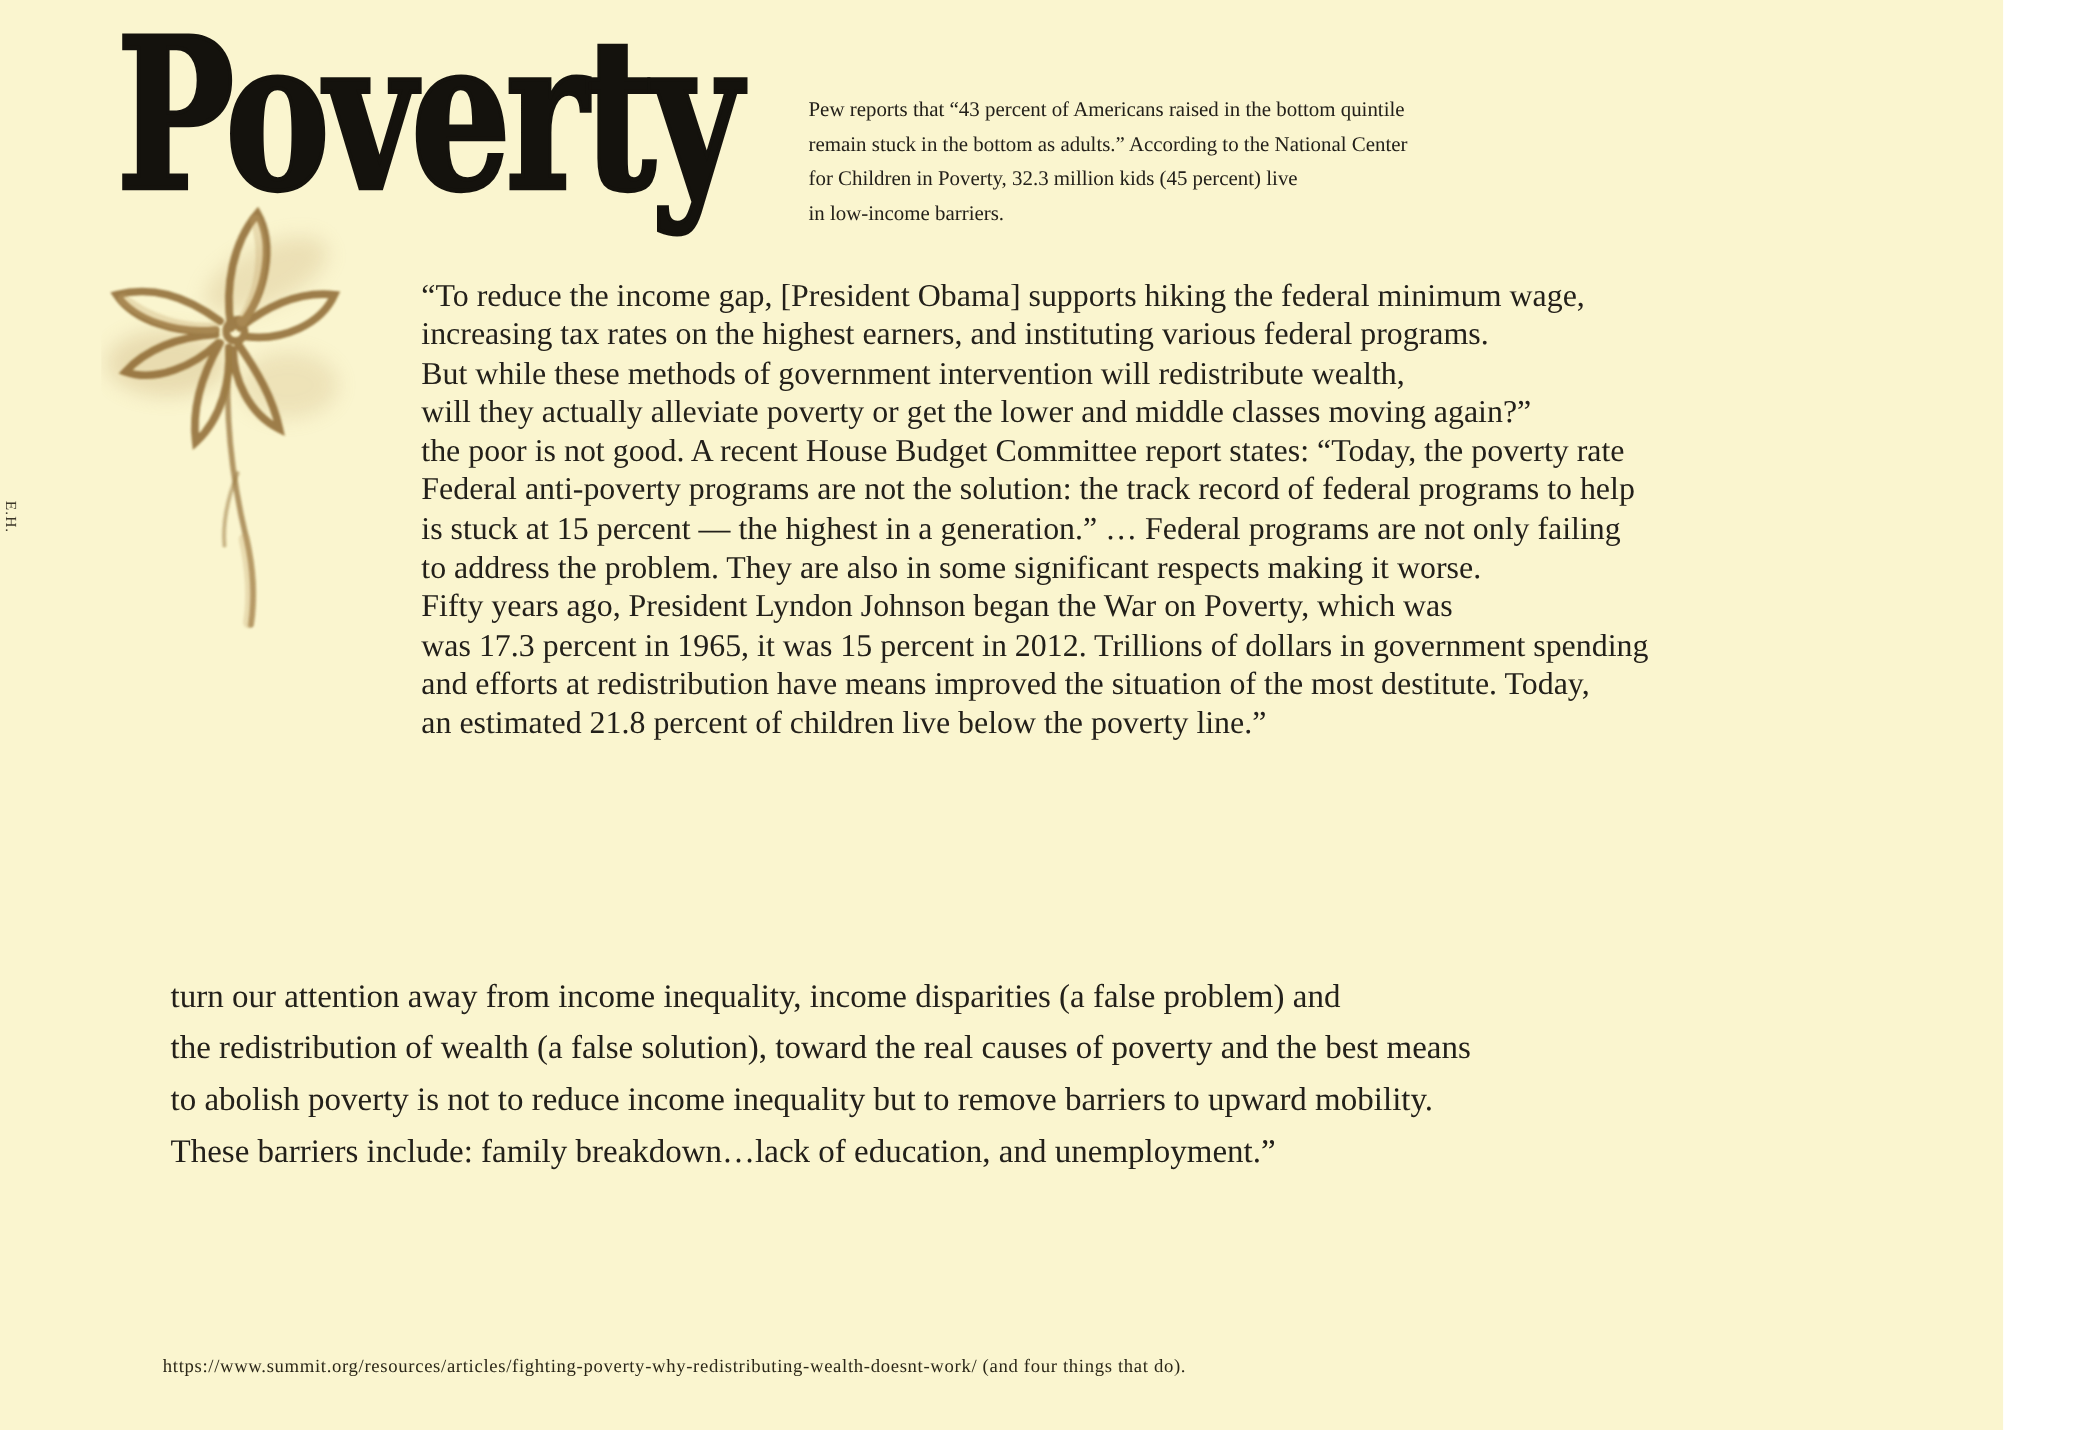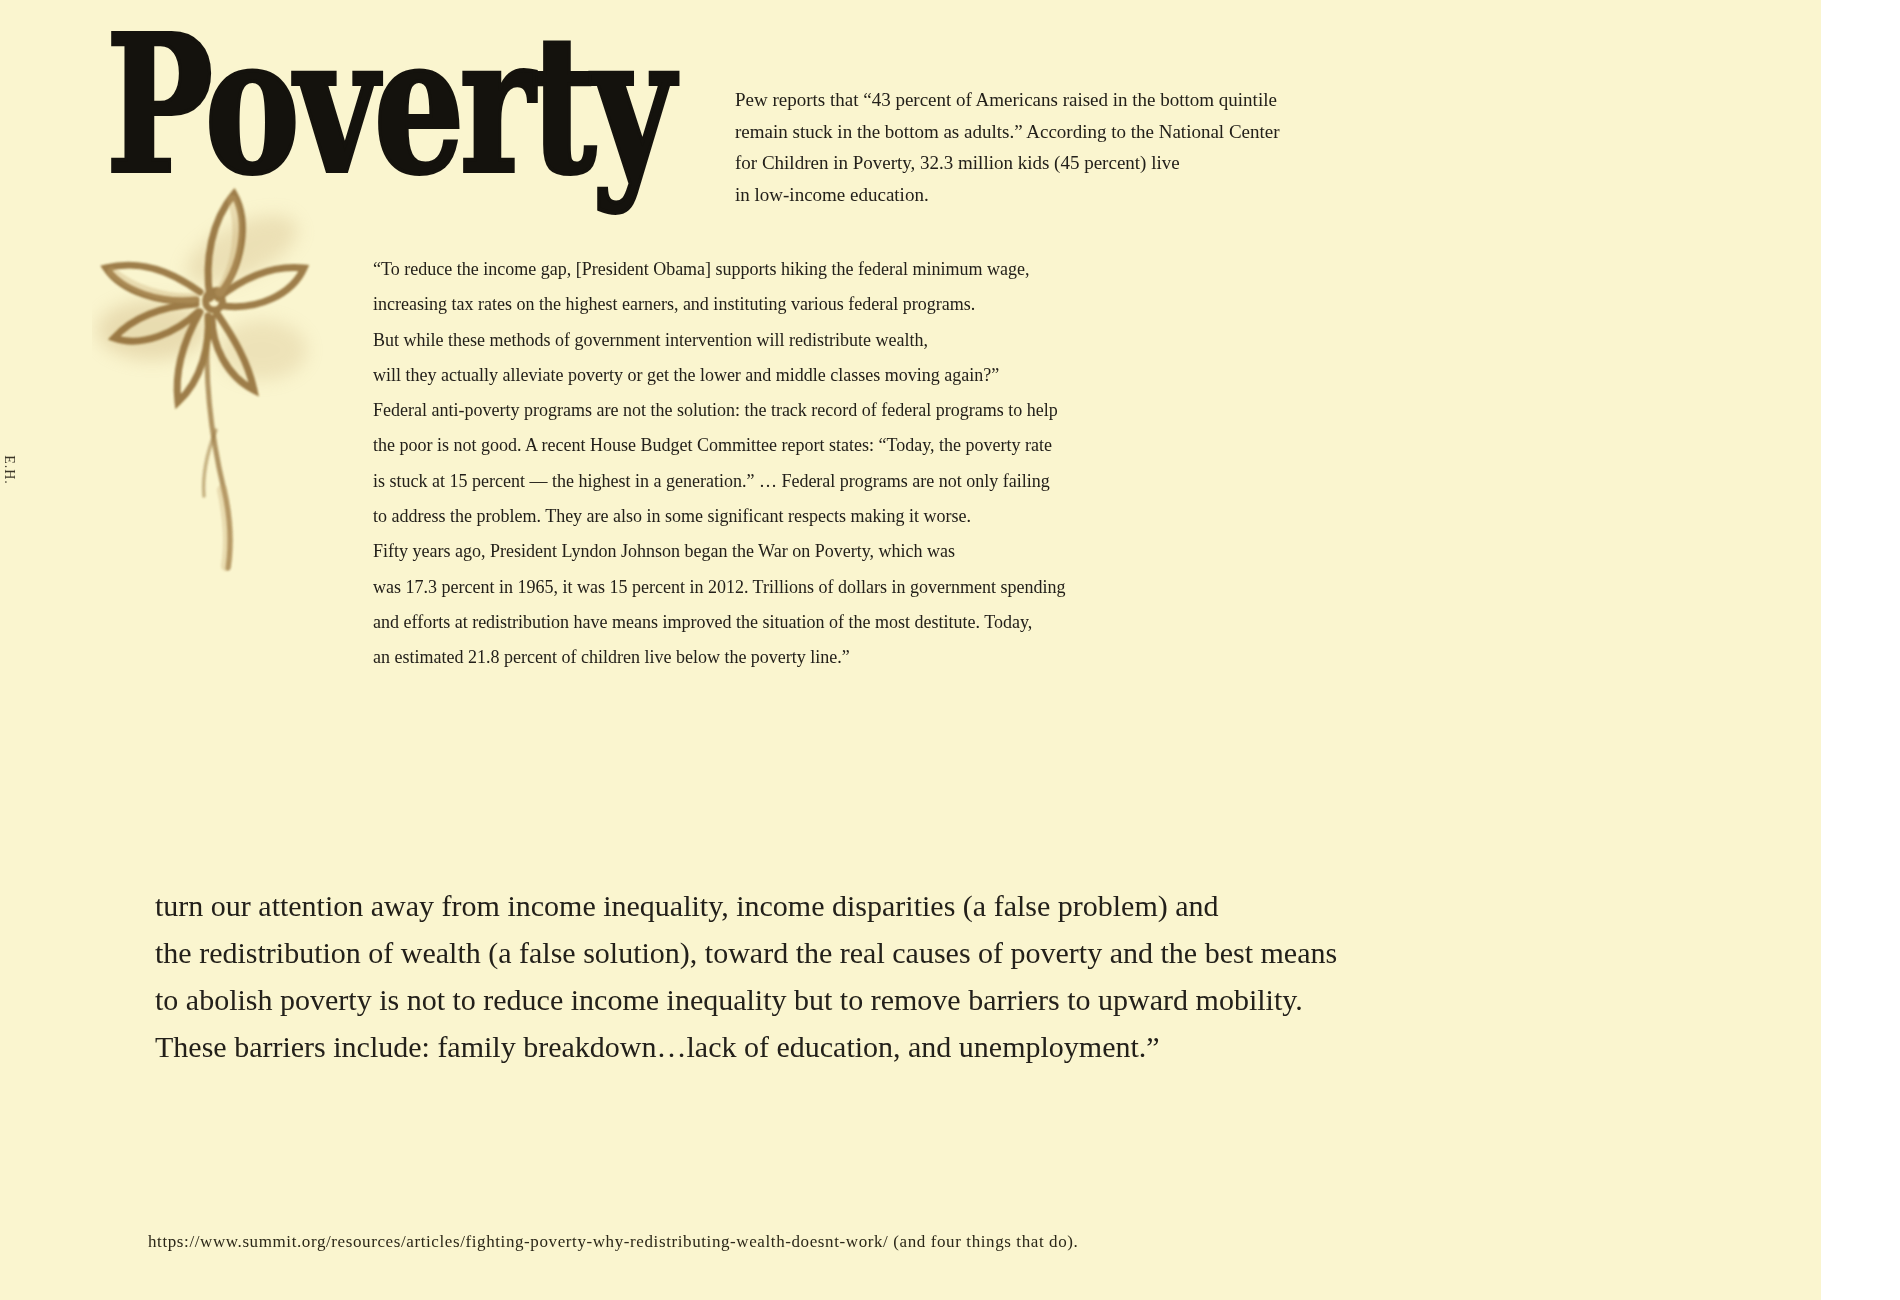--- a/index.html
+++ b/index.html
@@ -27,22 +27,22 @@
   }
   .textblock .ln{white-space:nowrap;}
   #intro{
     position:absolute;
     left:735px;top:84px;
     font-size:19px;
     line-height:31.5px;
   }
   #quote1{
     position:absolute;
-    left:373px;top:252px;
-    font-size:18px;
+    left:383px;top:252px;
+    font-size:29px;
     line-height:35.3px;
   }
   #quote2{
     position:absolute;
     left:155px;top:882px;
     font-size:30px;
     line-height:47px;
   }
   #footer-src{
     position:absolute;
@@ -115,30 +115,30 @@
       </g>
     </svg>
   </div>
 
   <div id="signature">E.H.</div>
 
   <div id="intro" class="textblock">
     <div class="ln">Pew reports that “43 percent of Americans raised in the bottom quintile</div>
     <div class="ln">remain stuck in the bottom as adults.” According to the National Center</div>
     <div class="ln">for Children in Poverty, 32.3 million kids (45 percent) live</div>
-    <div class="ln">in low-income education.</div>
+    <div class="ln">in low-income barriers.</div>
   </div>
 
   <div id="quote1" class="textblock">
     <div class="ln">“To reduce the income gap, [President Obama] supports hiking the federal minimum wage,</div>
     <div class="ln">increasing tax rates on the highest earners, and instituting various federal programs.</div>
     <div class="ln">But while these methods of government intervention will redistribute wealth,</div>
     <div class="ln">will they actually alleviate poverty or get the lower and middle classes moving again?”</div>
+    <div class="ln">the poor is not good. A recent House Budget Committee report states: “Today, the poverty rate</div>
     <div class="ln">Federal anti-poverty programs are not the solution: the track record of federal programs to help</div>
-    <div class="ln">the poor is not good. A recent House Budget Committee report states: “Today, the poverty rate</div>
     <div class="ln">is stuck at 15 percent — the highest in a generation.” … Federal programs are not only failing</div>
     <div class="ln">to address the problem. They are also in some significant respects making it worse.</div>
     <div class="ln">Fifty years ago, President Lyndon Johnson began the War on Poverty, which was</div>
     <div class="ln">was 17.3 percent in 1965, it was 15 percent in 2012. Trillions of dollars in government spending</div>
     <div class="ln">and efforts at redistribution have means improved the situation of the most destitute. Today,</div>
     <div class="ln">an estimated 21.8 percent of children live below the poverty line.”</div>
   </div>
 
   <div id="quote2" class="textblock">
     <div class="ln">turn our attention away from income inequality, income disparities (a false problem) and</div>

